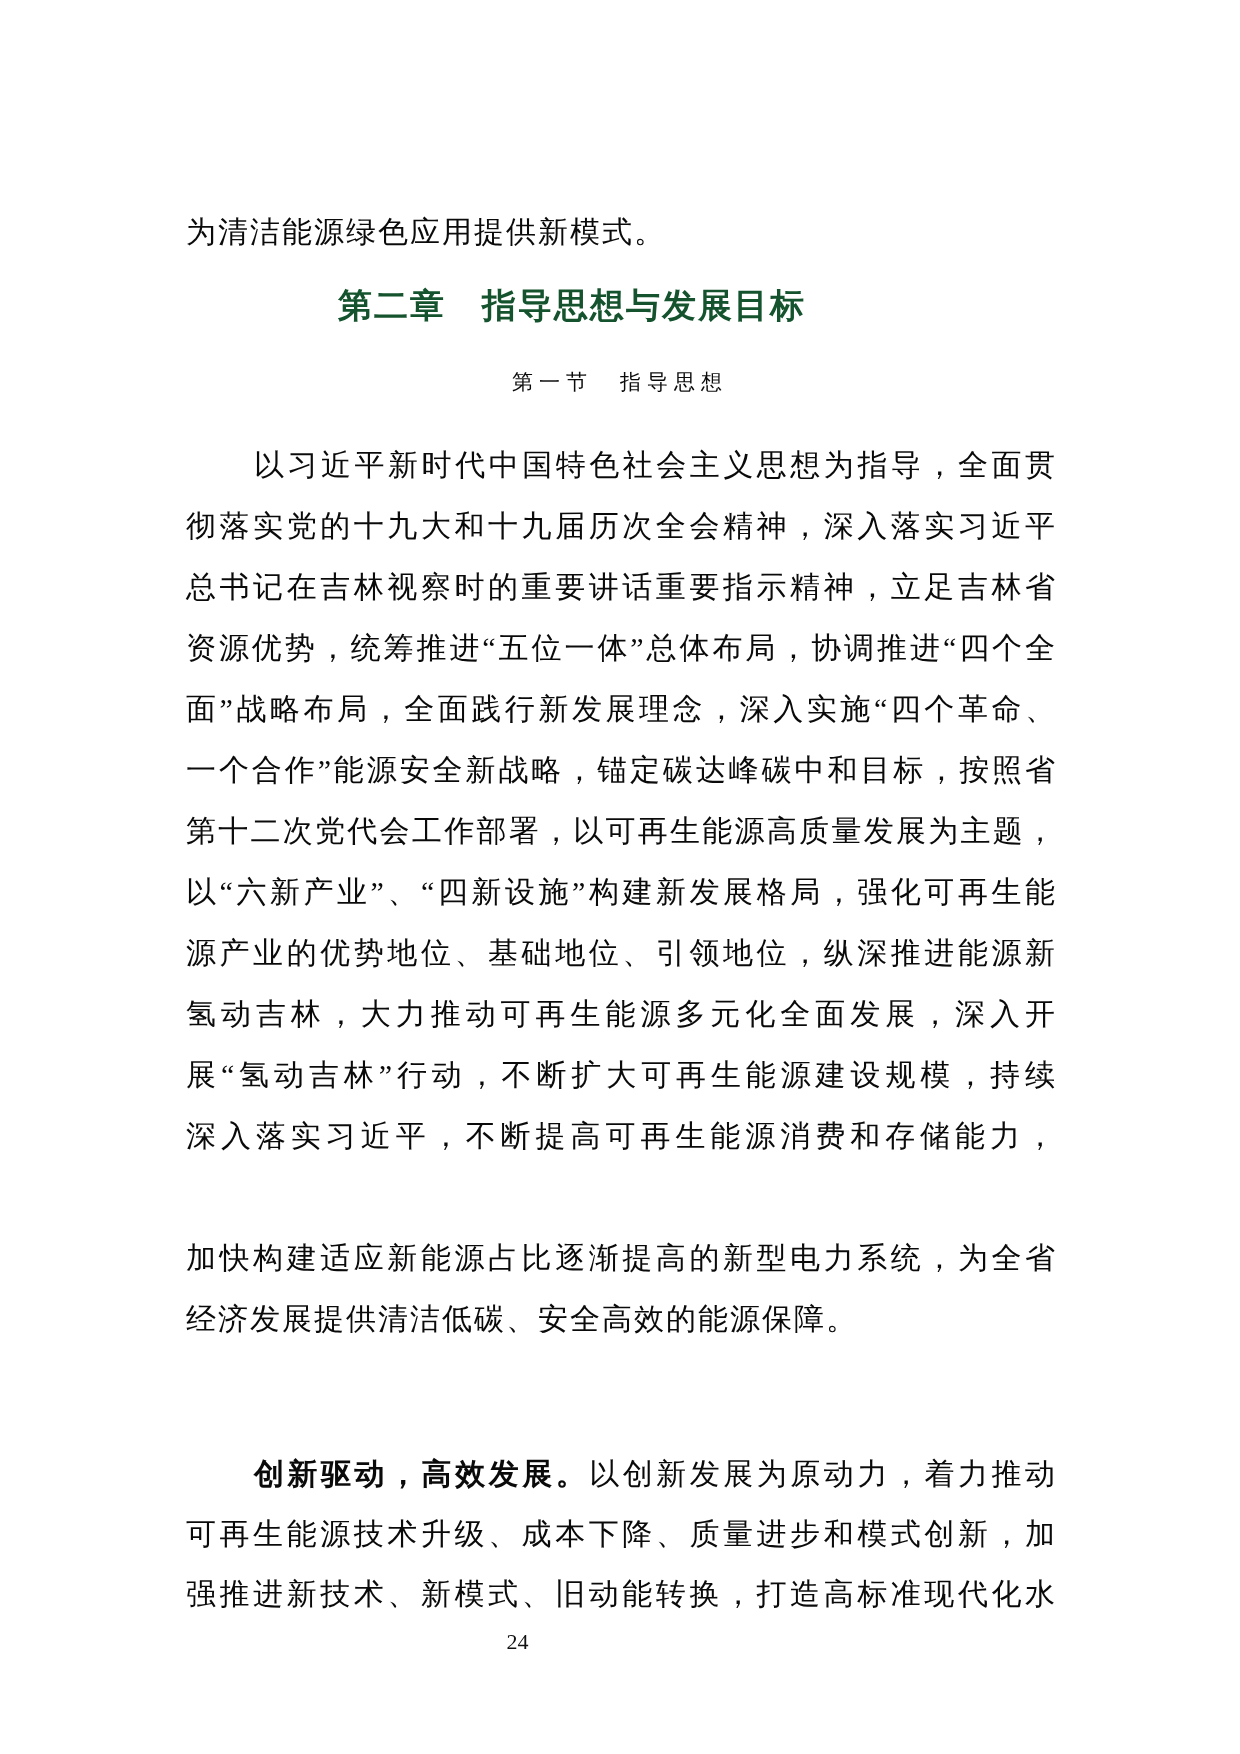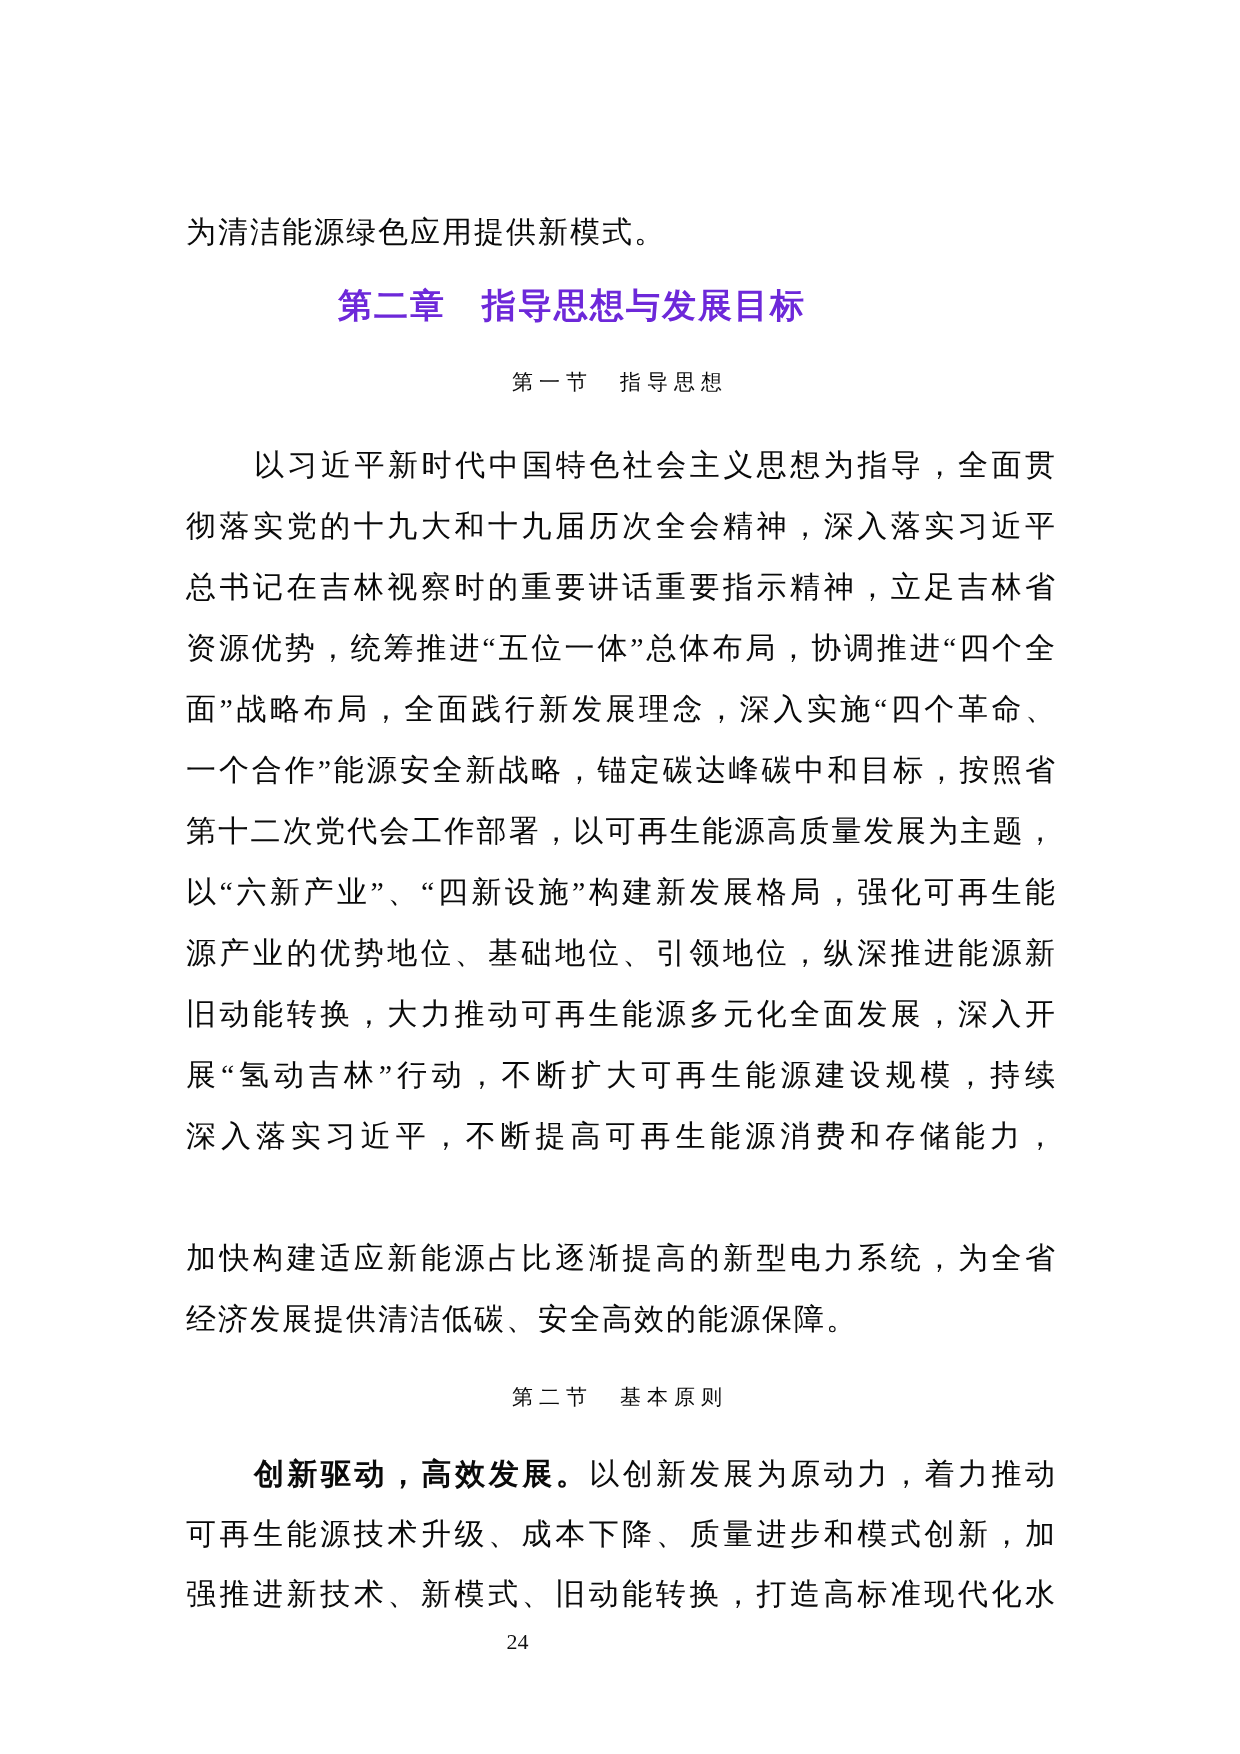--- a/index.html
+++ b/index.html
@@ -45,21 +45,21 @@
   
   .chapter-title {
     left: 0;
     width: 1144px;
     text-align: center;
     font-family: "Liberation Sans", sans-serif;
     font-weight: bold;
     font-size: 34px;
     line-height: 42px;
     letter-spacing: 2px;
-    color: #6d28d9;
+    color: #14532d;
   }
   .section-title {
     left: 0;
     width: 1240px;
     text-align: center;
     font-size: 21px;
     line-height: 40px;
     letter-spacing: 6px;
     color: #0a0a0a;
   }
@@ -91,27 +91,26 @@
 
   <div class="abs bline j indent" style="top:413px;">以习近平新时代中国特色社会主义思想为指导，全面贯</div>
   <div class="abs bline j" style="top:474px;">彻落实党的十九大和十九届历次全会精神，深入落实习近平</div>
   <div class="abs bline j" style="top:535px;">总书记在吉林视察时的重要讲话重要指示精神，立足吉林省</div>
   <div class="abs bline j" style="top:596px;">资源优势，统筹推进“五位一体”总体布局，协调推进“四个全</div>
   <div class="abs bline j" style="top:657px;">面”战略布局，全面践行新发展理念，深入实施“四个革命、</div>
   <div class="abs bline j" style="top:718px;">一个合作”能源安全新战略，锚定碳达峰碳中和目标，按照省</div>
   <div class="abs bline j" style="top:779px;">第十二次党代会工作部署，以可再生能源高质量发展为主题，</div>
   <div class="abs bline j" style="top:840px;">以“六新产业”、“四新设施”构建新发展格局，强化可再生能</div>
   <div class="abs bline j" style="top:901px;">源产业的优势地位、基础地位、引领地位，纵深推进能源新</div>
-  <div class="abs bline j" style="top:962px;">旧动能转换，大力推动可再生能源多元化全面发展，深入开</div>
+  <div class="abs bline j" style="top:962px;">氢动吉林，大力推动可再生能源多元化全面发展，深入开</div>
   <div class="abs bline j" style="top:1023px;">展“氢动吉林”行动，不断扩大可再生能源建设规模，持续</div>
   <div class="abs bline j" style="top:1084px;">深入落实习近平，不断提高可再生能源消费和存储能力，</div>
   <div class="abs bline j" style="top:1206px;">加快构建适应新能源占比逐渐提高的新型电力系统，为全省</div>
   <div class="abs bline natural" style="top:1267px;">经济发展提供清洁低碳、安全高效的能源保障。</div>
 
-  <div class="abs section-title" style="top:1345px;">第二节　基本原则</div>
 
   <div class="abs bline j indent" style="top:1422px;">
     <span class="bold-lead">创新驱动，高效发展。</span><span>以创新发展为原动力，着力推动</span>
   </div>
   <div class="abs bline j" style="top:1482px;">可再生能源技术升级、成本下降、质量进步和模式创新，加</div>
   <div class="abs bline j" style="top:1542px;">强推进新技术、新模式、旧动能转换，打造高标准现代化水</div>
 
   <div class="abs page-number" style="top:1597px;">24</div>
 
 </div>

